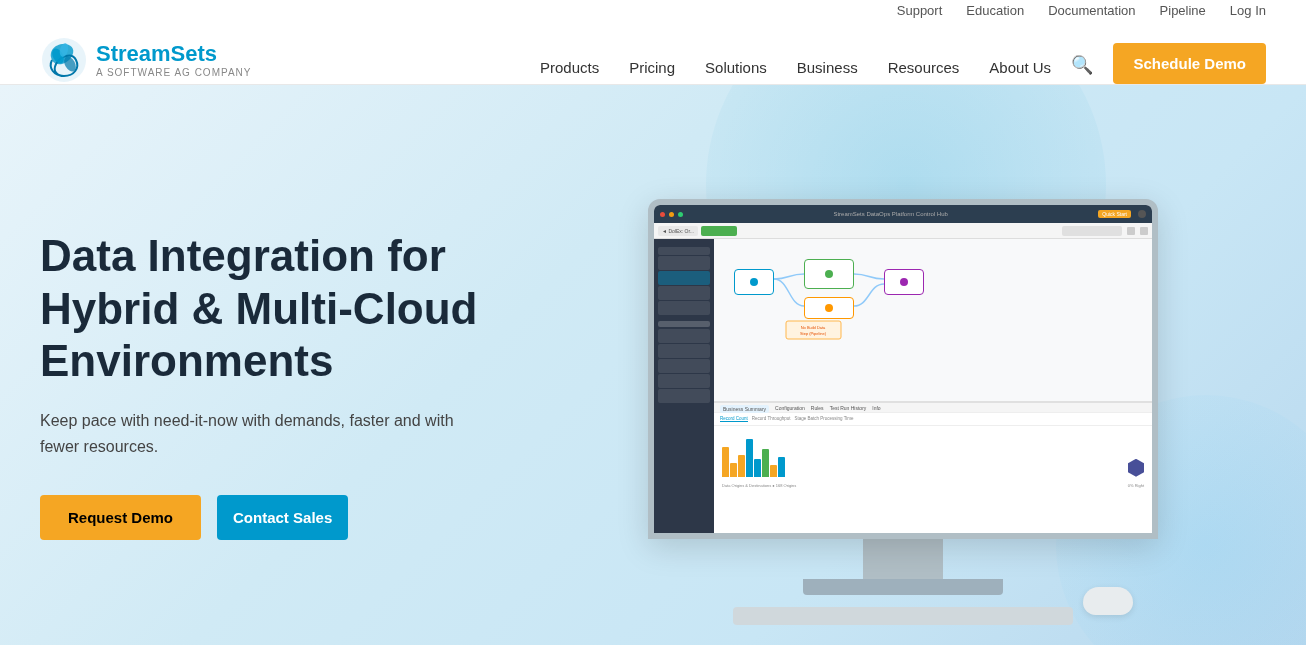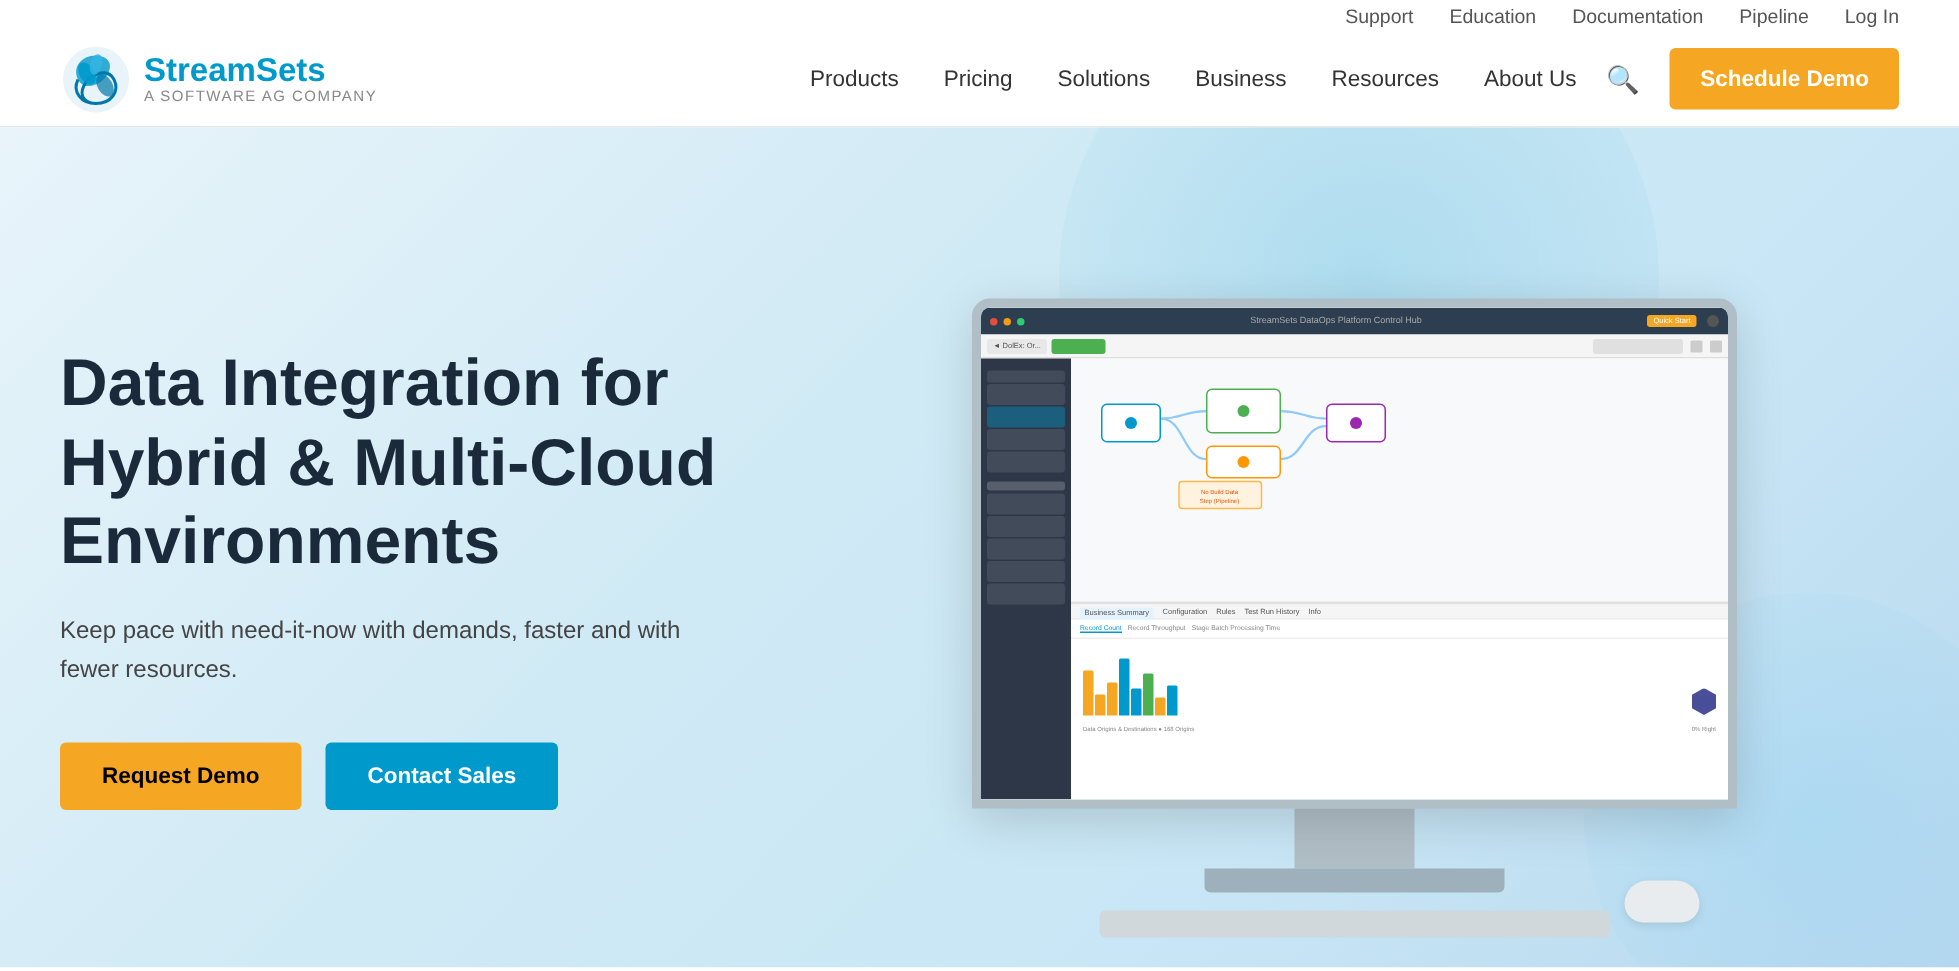--- a/index.html
+++ b/index.html
@@ -16,21 +16,21 @@
     }
     .utility-bar a {
       color: #555;
       text-decoration: none;
       font-size: 13px;
     }
 
     
     .main-nav {
       display: flex;
-      align-items: center;
+      align-items: flex-end;
       padding: 0 40px;
       background: #fff;
       border-bottom: 1px solid #e8e8e8;
       height: 64px;
     }
     .logo-area {
       display: flex;
       align-items: center;
       gap: 8px;
       text-decoration: none;
@@ -132,21 +132,21 @@
       padding: 14px 28px;
       font-size: 15px;
       font-weight: 600;
       cursor: pointer;
     }
     .btn-contact {
       background: #0099cc;
       color: #fff;
       border: none;
       border-radius: 4px;
-      padding: 14px 28px;
+      padding: 14px 16px;
       font-size: 15px;
       font-weight: 600;
       cursor: pointer;
     }
 
     
     .hero-image-area {
       flex: 1;
       display: flex;
       justify-content: center;

